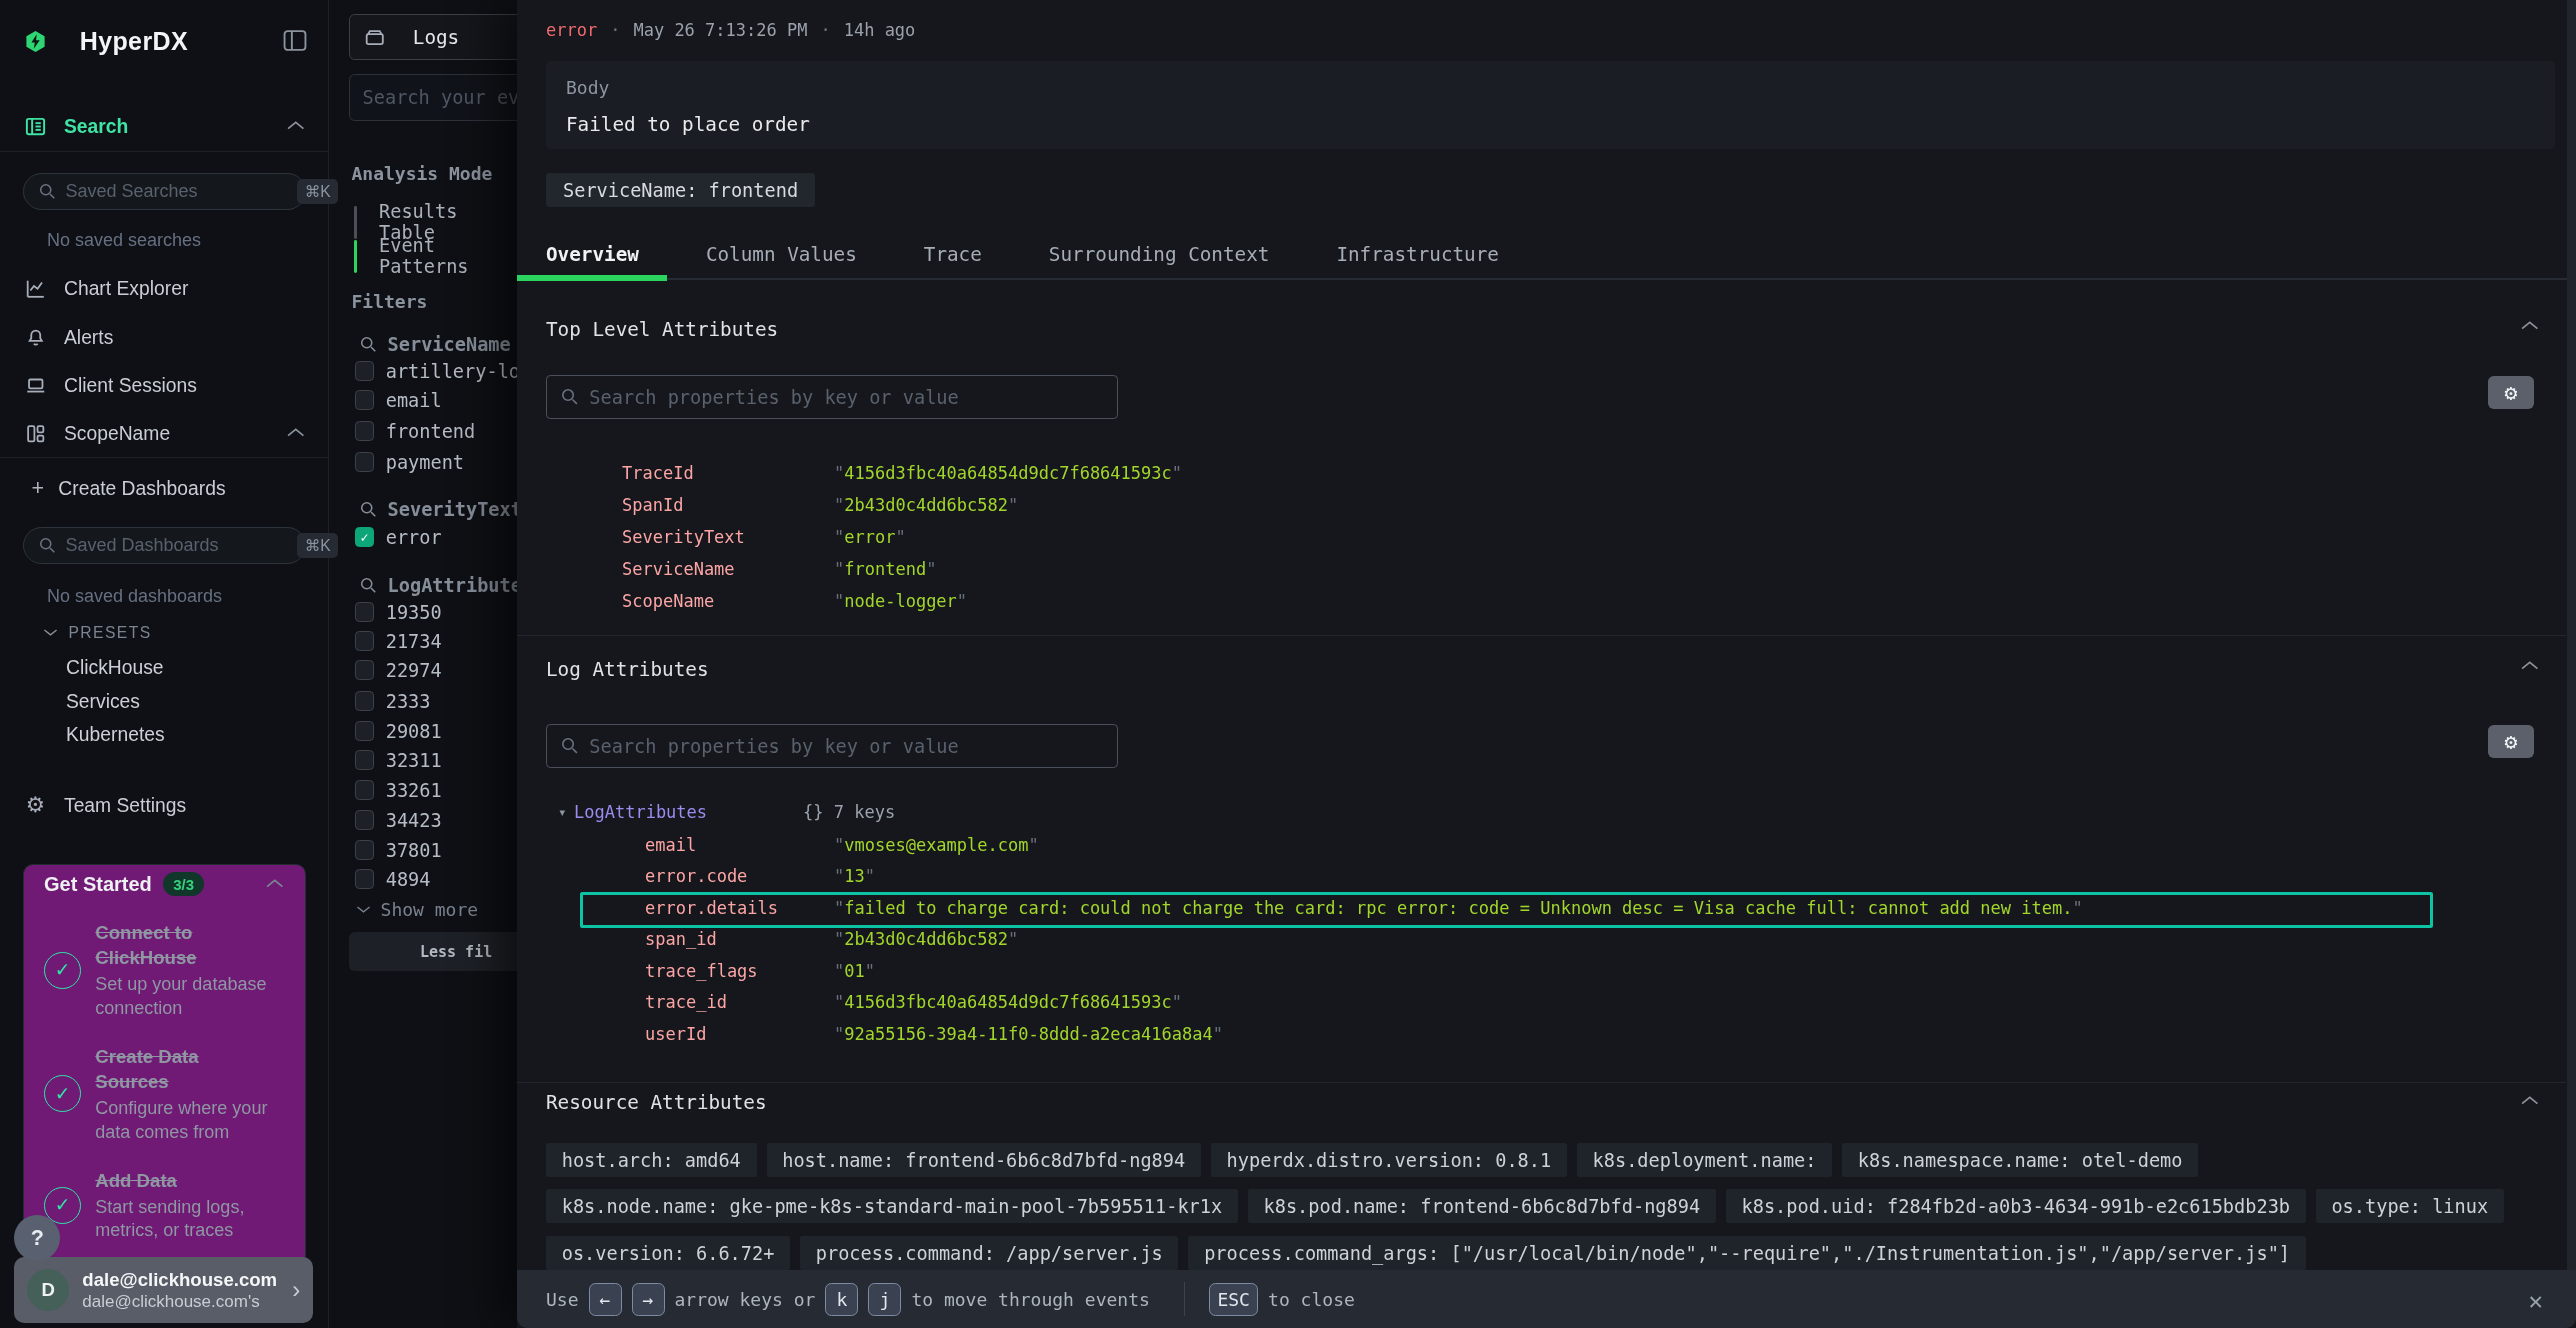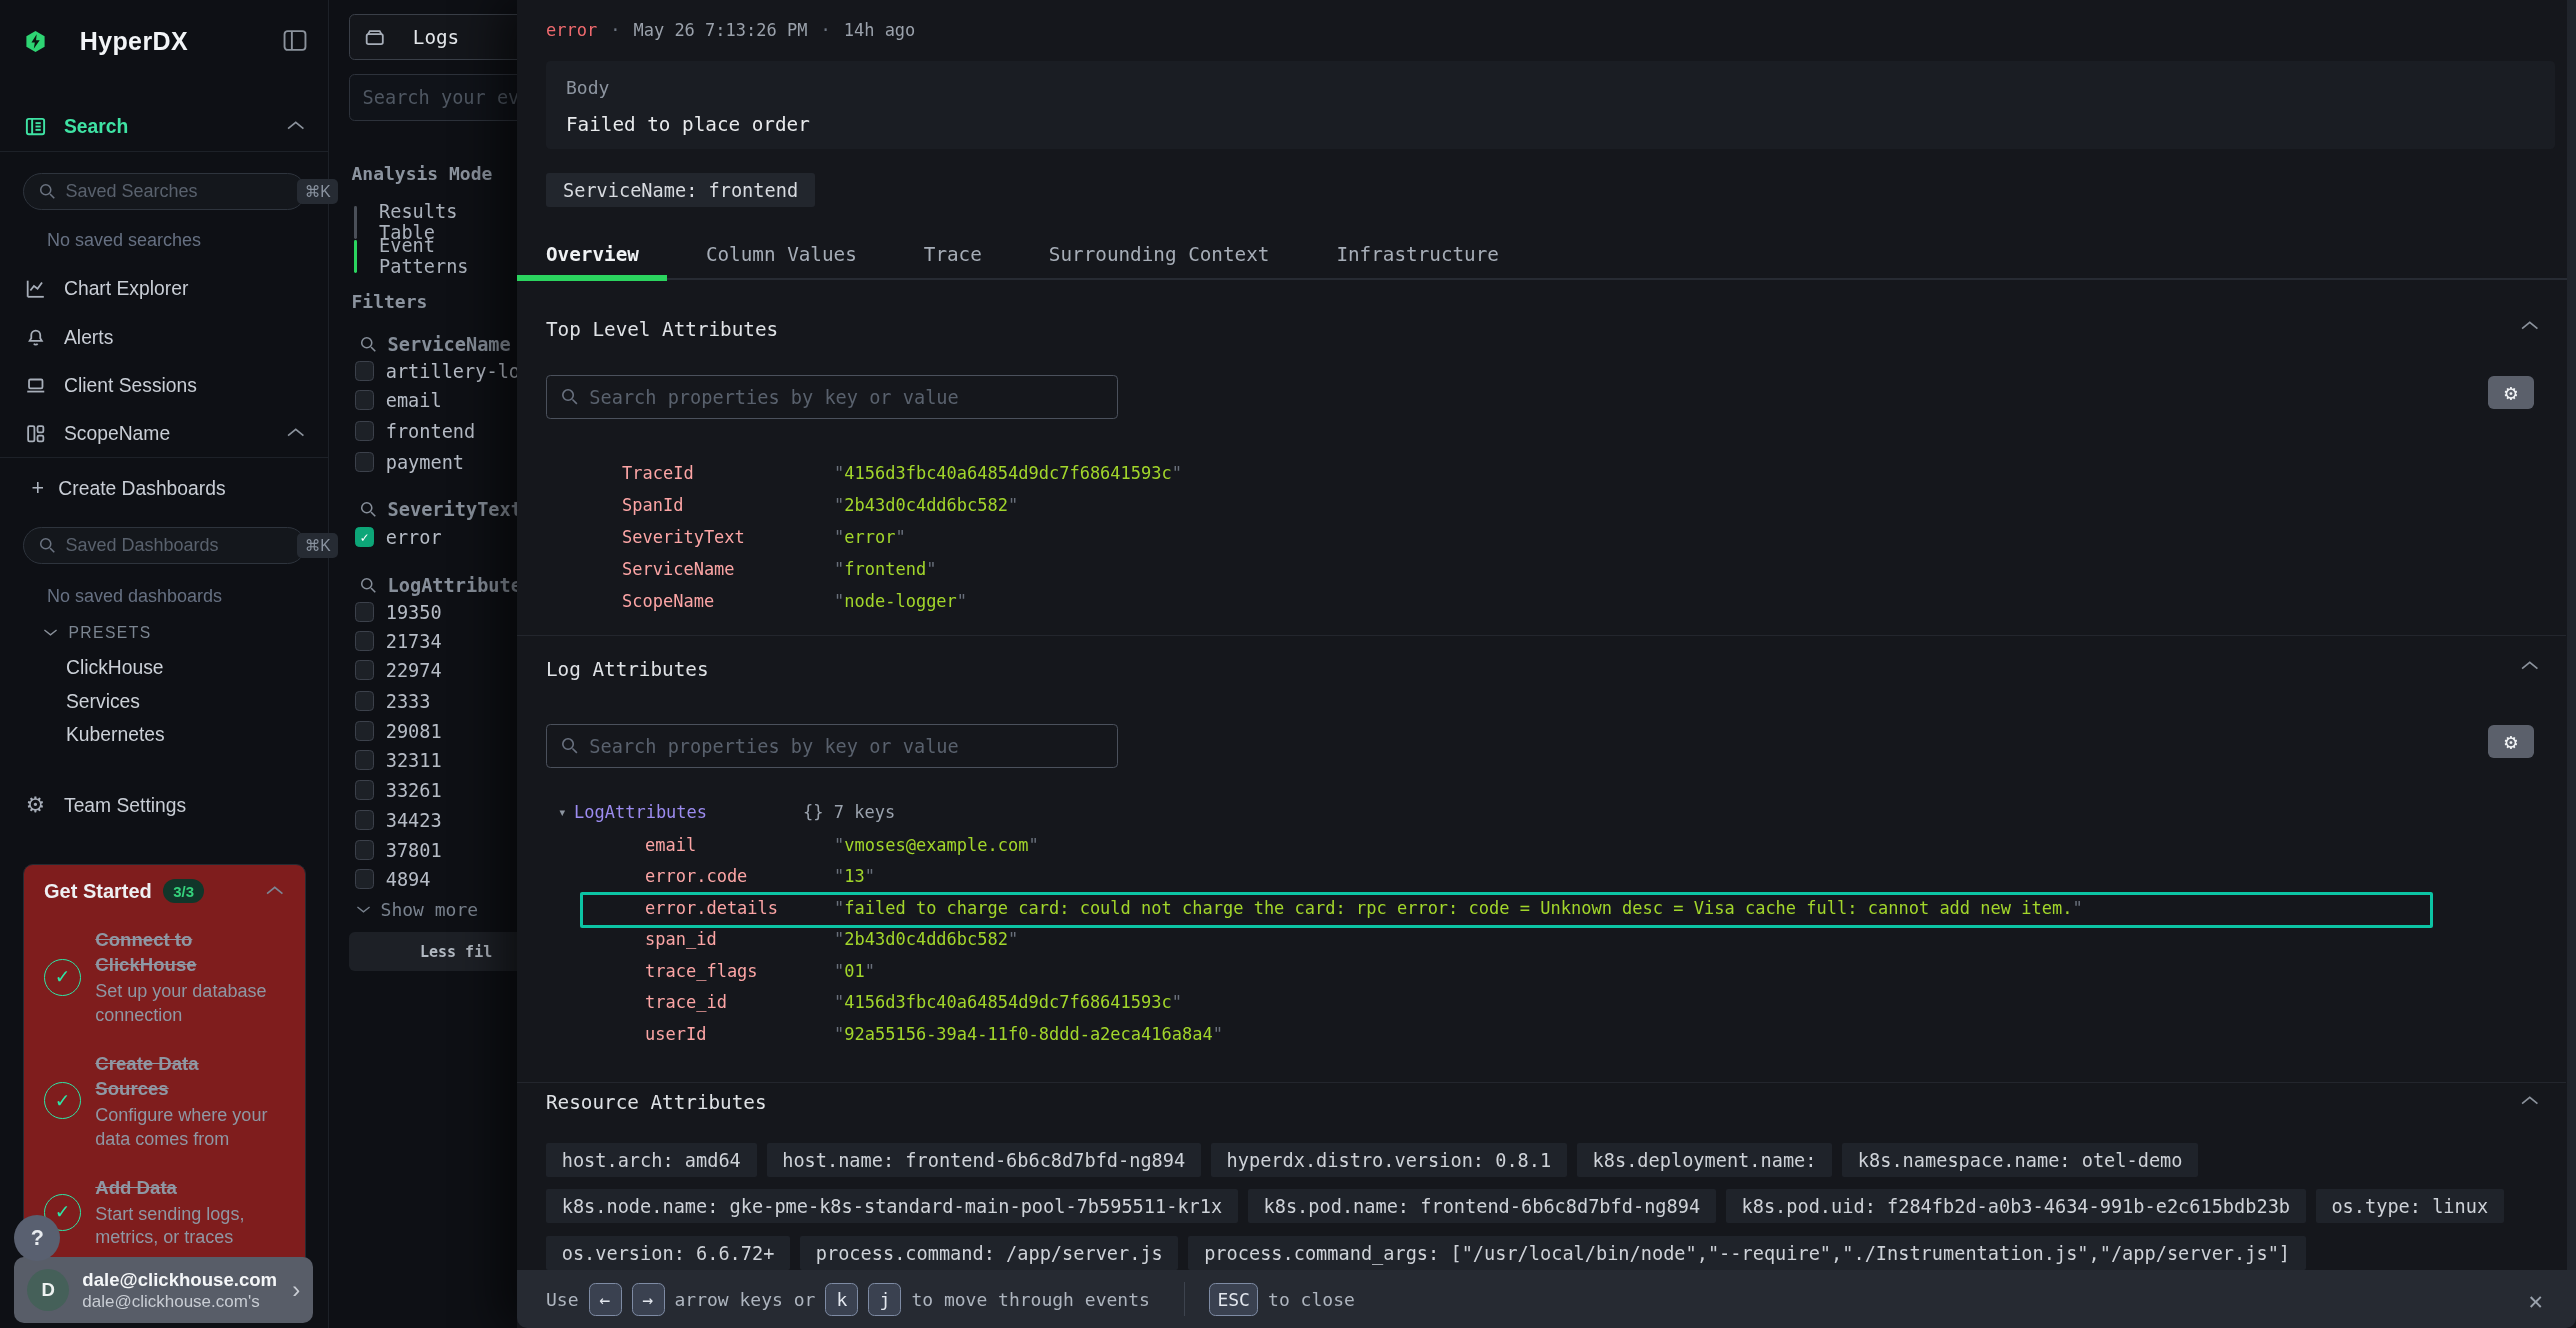--- a/index.html
+++ b/index.html
@@ -23,22 +23,22 @@
   .pill{ position:absolute; left:23px; width:283px; height:37px; border:0.7px solid #2e343d; border-radius:18.6px;
          background:#14171c; display:flex; align-items:center; padding:0 11.4px 0 14.3px; }
   .pill input{ flex:1; background:transparent; border:none; outline:none; font-size:18px; color:#b9bfc8; font-family:"Liberation Sans",sans-serif;}
   .pill input::placeholder{ color:#59616d; }
   .pill .ic{ color:#6b7380; margin-right:8.6px; display:flex;}
   .kbd-badge{ font-size:15.7px; color:#8a93a0; background:#262b33; border-radius:5px; padding:2.9px 7.2px; }
   .muted-line{ position:absolute; left:47px; font-size:18px; color:#667082; }
   .presets-row{ top:618px; height:29px; padding-left:31.5px;}
   .presets-row span{ font-size:15.7px; letter-spacing:1.4px; color:#7b8591; margin-left:10px;}
   .preset-item{ padding-left:66px; height:31.5px; font-size:19.3px; color:#ccd1d8; }
-  .gs-card{ position:absolute; left:23px; top:864px; width:283px; height:414px; background:#7f1d1d;
-            border:0.7px solid #262a31; border-radius:10px; padding:14px 20px; z-index:1;}
+  .gs-card{ position:absolute; left:23px; top:864px; width:283px; height:414px; background:#701a75;
+            border:0.7px solid #262a31; border-radius:10px; padding:7px 20px; z-index:1;}
   .gs-head{ display:flex; align-items:center; }
   .gs-title{ font-size:20px; font-weight:bold; color:#eef0f3; }
   .gs-badge{ margin-left:11.4px; font-size:15px; font-weight:bold; color:#35d27c; background:#11362a; border-radius:715px; padding:3.6px 10px;}
   .gs-head .chev{ margin-left:auto; }
   .gs-item{ display:flex; align-items:center; margin-top:24px; }
   .gs-check{ width:37px; height:37px; min-width:37px; border:1.8px solid #2ee6a6; border-radius:50%;
              display:flex; align-items:center; justify-content:center; color:#2ee6a6; font-size:18.6px; margin-right:14.3px;}
   .gs-text{ width:179px; }
   .gs-item-title{ font-size:18.6px; font-weight:bold; color:#8f97a3; text-decoration:line-through; line-height:1.35;}
   .gs-item-sub{ font-size:18px; color:#8f97a3; line-height:1.3; margin-top:2.9px;}

